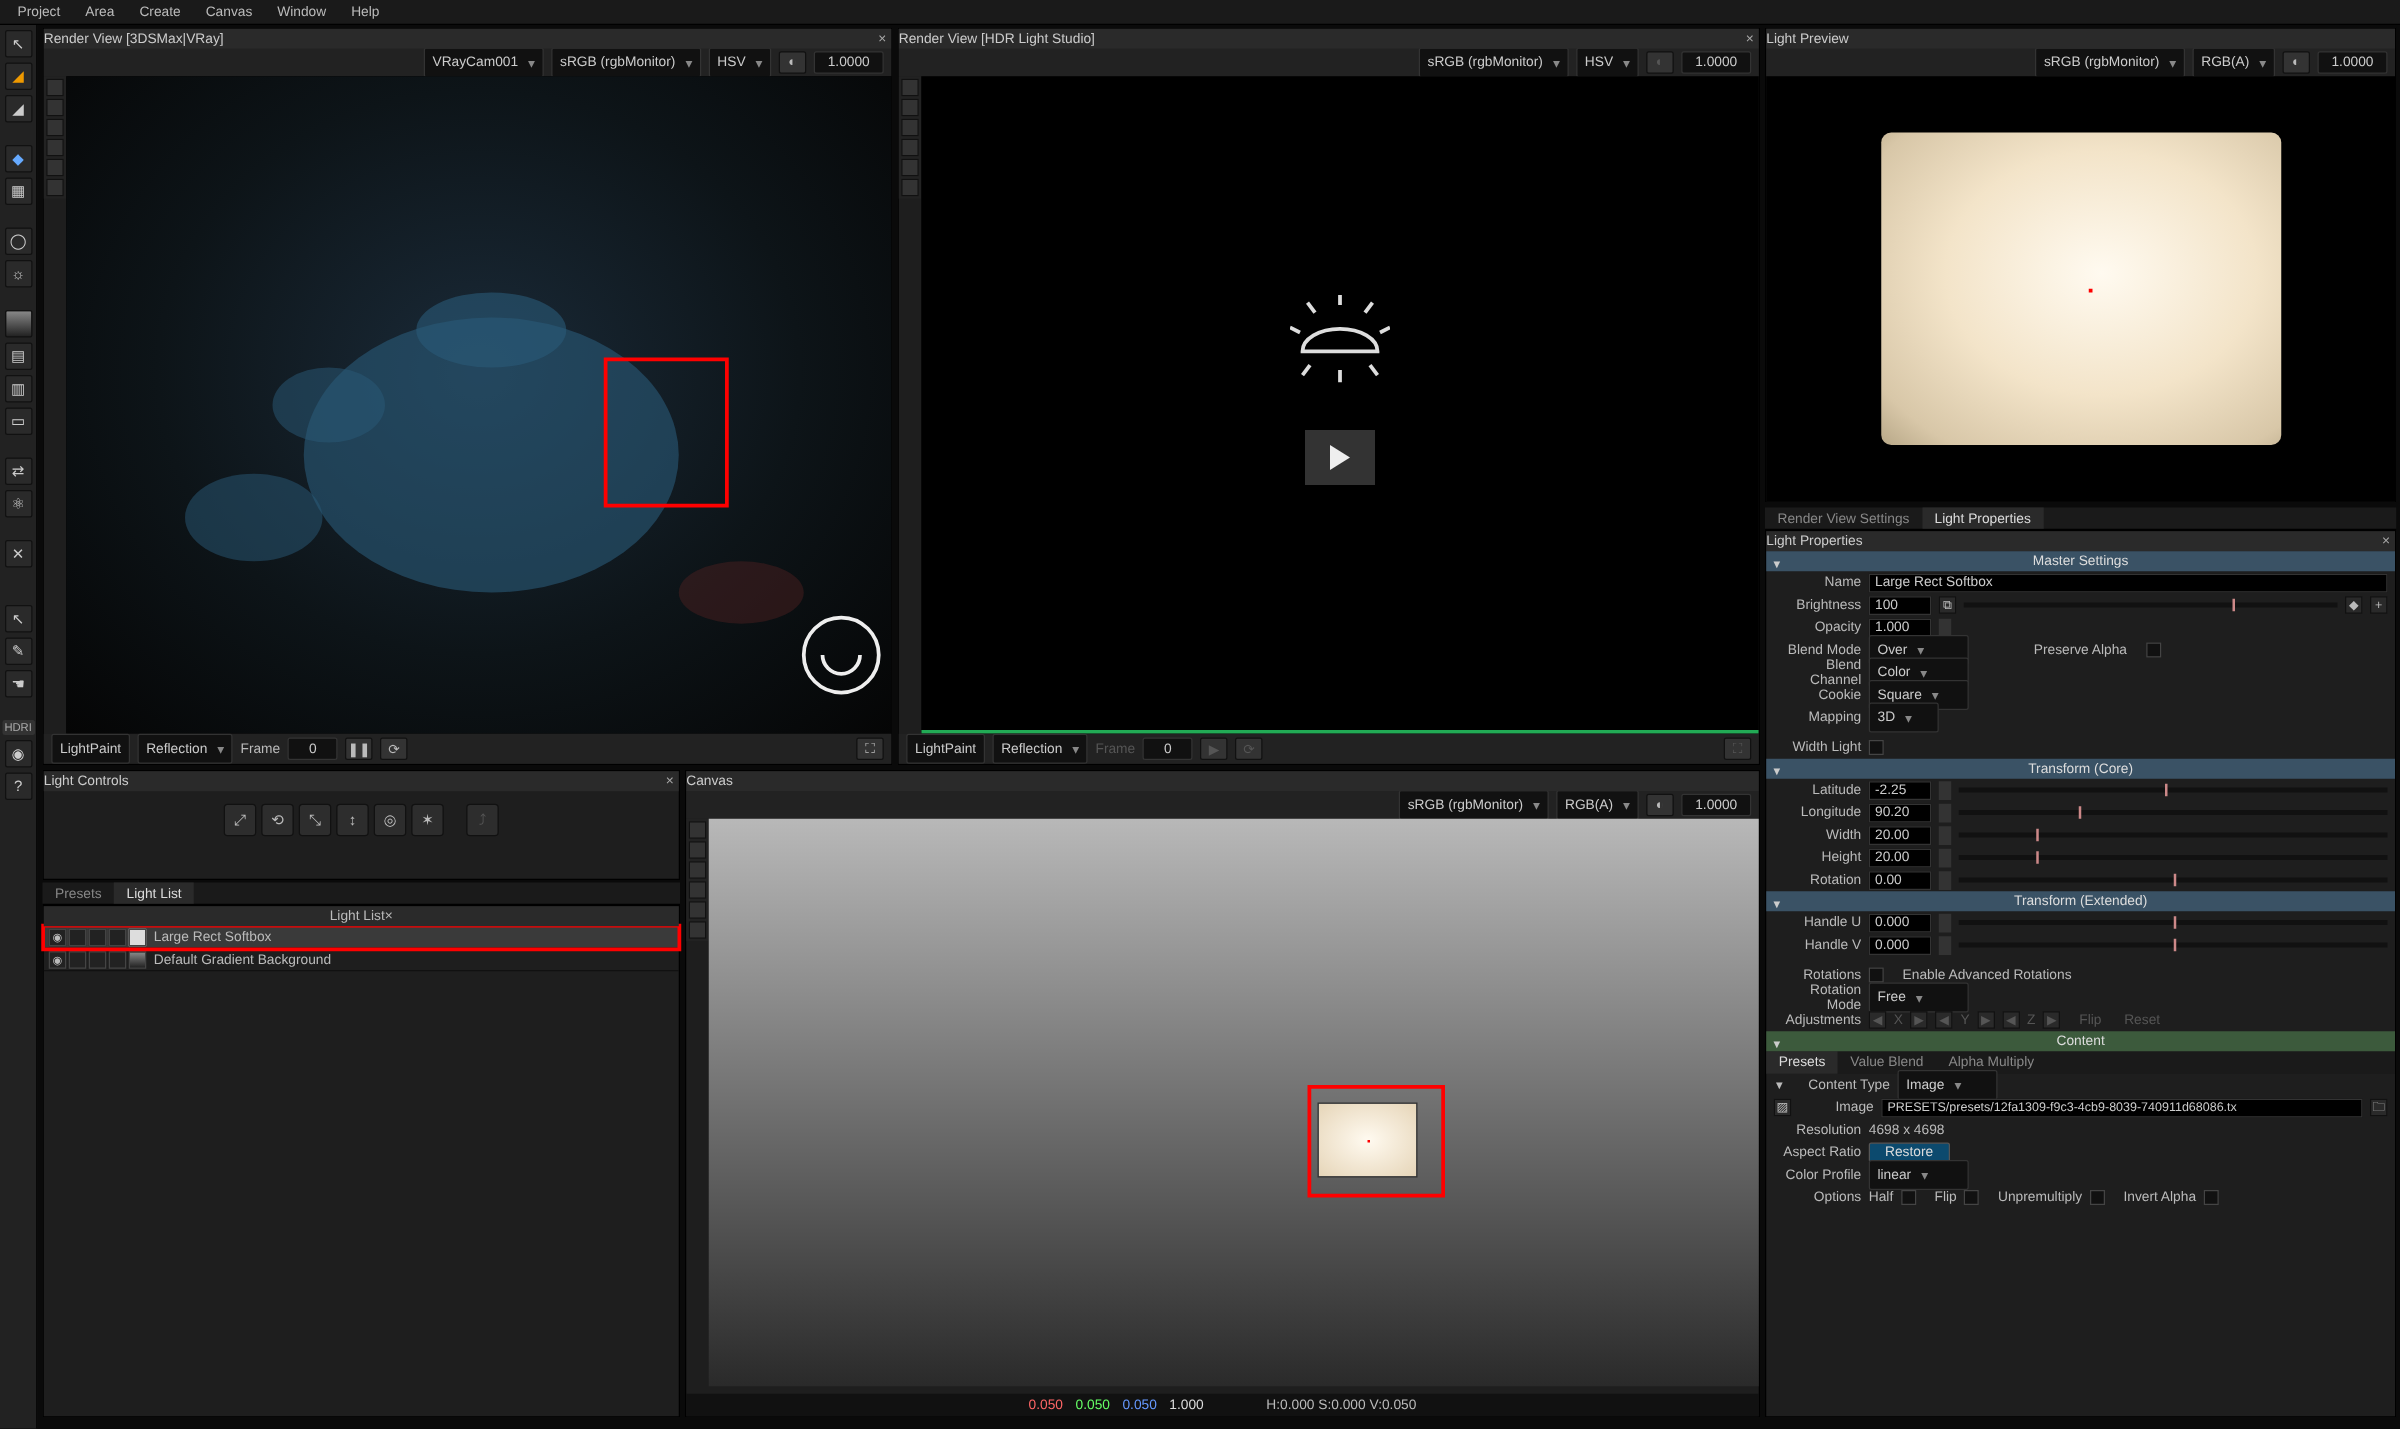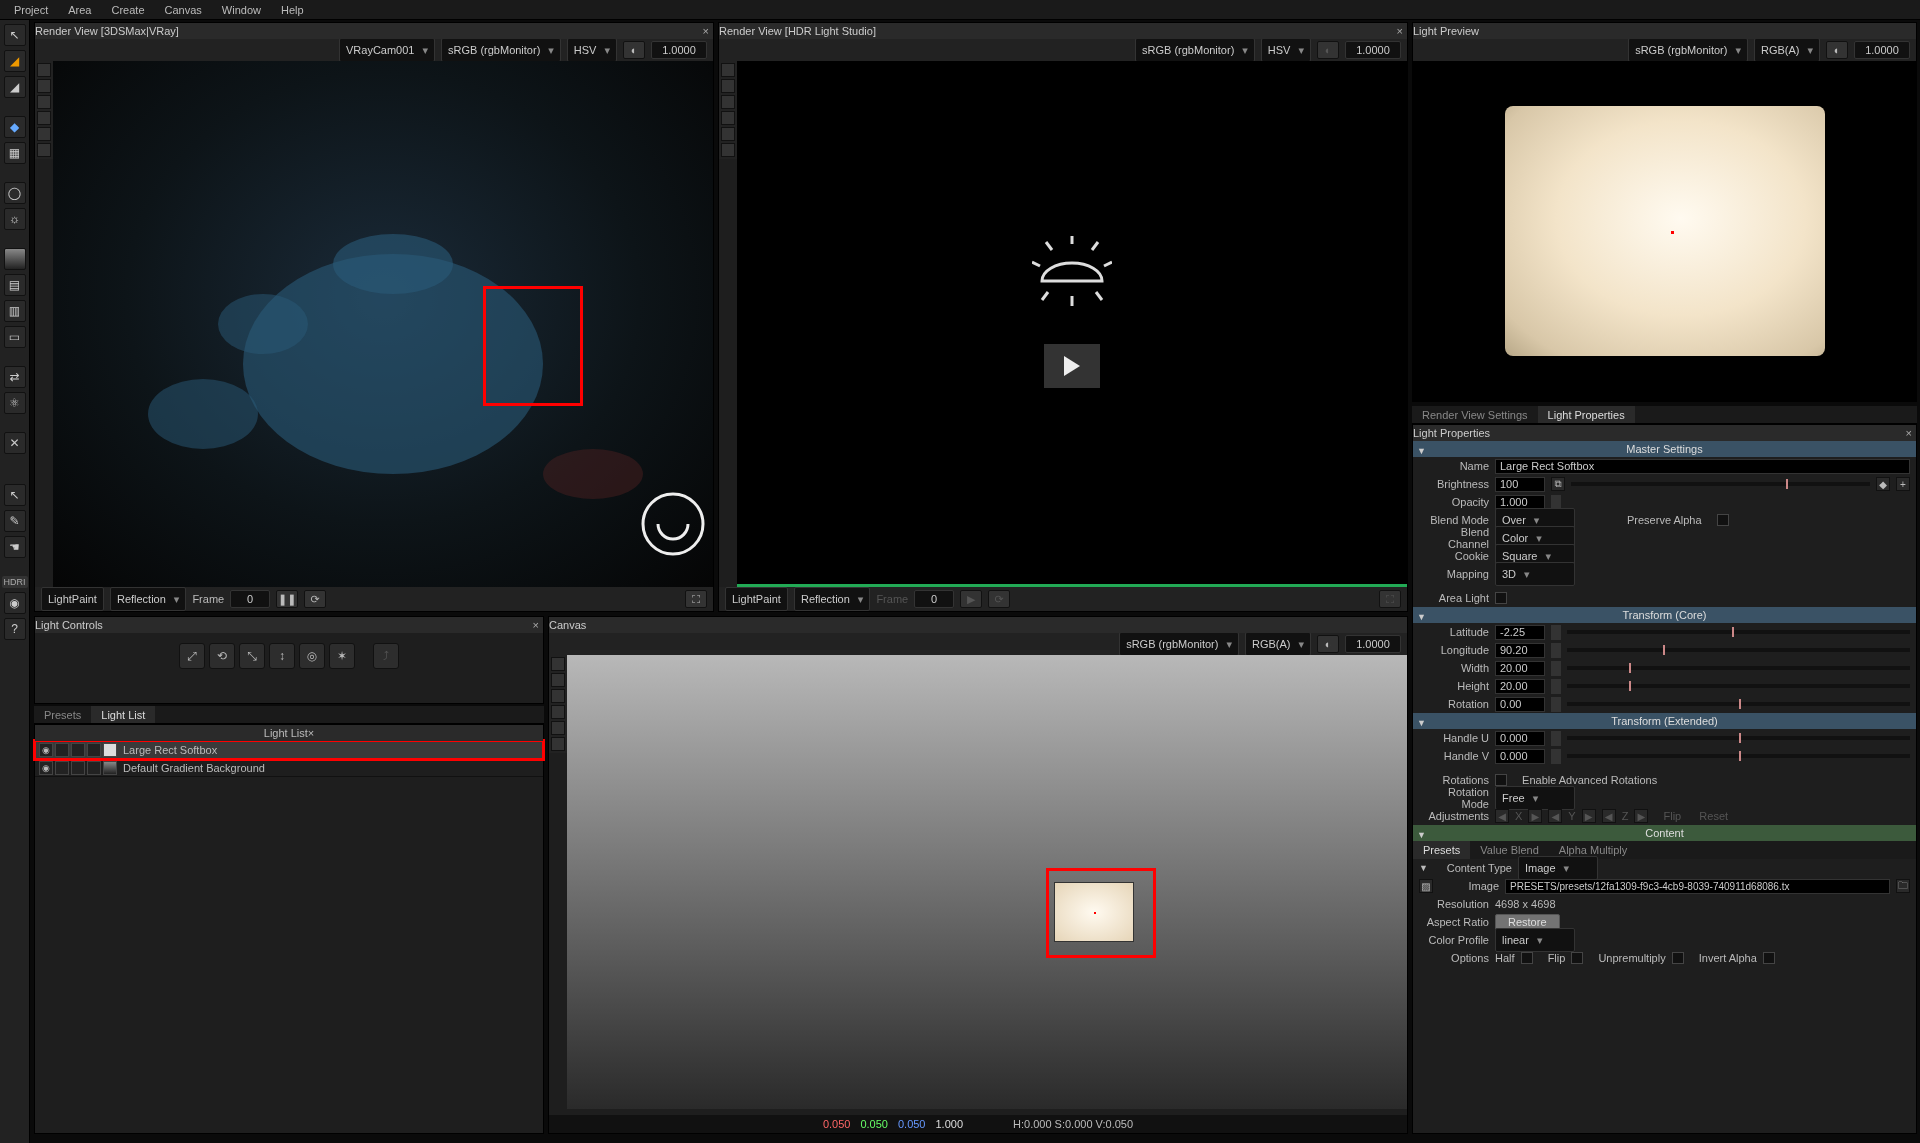--- a/index.html
+++ b/index.html
@@ -67,21 +67,21 @@
 .prop-row .val { background:#000; border:1px solid #333; height:15px; padding:0 4px; color:#ccc; font-size:11px; line-height:13px;}
 .prop-row .valw { flex:1;}
 .prop-row .spin { width:10px; height:15px; background:#333; font-size:8px; display:flex; flex-direction:column;}
 .prop-row .sld { flex:1; height:4px; background:#111; position:relative;}
 .prop-row .sld .h { position:absolute; top:-3px; width:2px; height:10px; background:#c88;}
 .prop-row .ico { width:14px; height:14px; background:#2a2a2a; border:1px solid #111; display:flex; align-items:center; justify-content:center; font-size:10px;}
 .chkbox { width:12px; height:12px; background:#111; border:1px solid #444; display:inline-block; vertical-align:middle;}
 .prop-tabs { display:flex; background:#1a1a1a; height:18px;}
 .prop-tabs .t { padding:0 10px; line-height:18px; font-size:11px; color:#888;}
 .prop-tabs .t.active { background:#2a2a2a; color:#ddd;}
-.btn { background:#737373; border:1px solid #555; padding:1px 12px; font-size:11px; color:#ddd; border-radius:2px;}
+.btn { background:#0c4a6e; border:1px solid #555; padding:1px 12px; font-size:11px; color:#ddd; border-radius:2px;}
 .dim { color:#555;}
 svg { display:block;}
 </style>
 </head>
 <body>
 
 <div class="menubar">
   <span>Project</span>
   <span>Area</span>
   <span>Create</span>
@@ -267,25 +267,25 @@
   <div class="prop-row">
       <span class="lbl">Blend Channel</span>
       <div class="sel chev" style="width:80px">Color</div>
     </div>
   <div class="prop-row">
       <span class="lbl">Cookie</span>
       <div class="sel chev" style="width:80px">Square</div>
     </div>
   <div class="prop-row">
       <span class="lbl">Mapping</span>
-      <div class="sel chev" style="width:80px">3D</div>
+      <div class="sel chev" style="width:56px">3D</div>
     </div>
   <div style="height:6px"></div>
   <div class="prop-row">
-      <span class="lbl">Area Light</span>
+      <span class="lbl">Width Light</span>
       <span class="chkbox"></span>
     </div>
 
   <div class="prop-section-hdr"><span class="tw">▼</span><span>Transform (Core)</span></div>
   <div class="prop-row">
       <span class="lbl">Latitude</span>
       <div class="val" style="width:50px">-2.25</div>
       <div class="spin"></div>
       <div class="sld">
         <div class="h" style="left:48%"></div>

